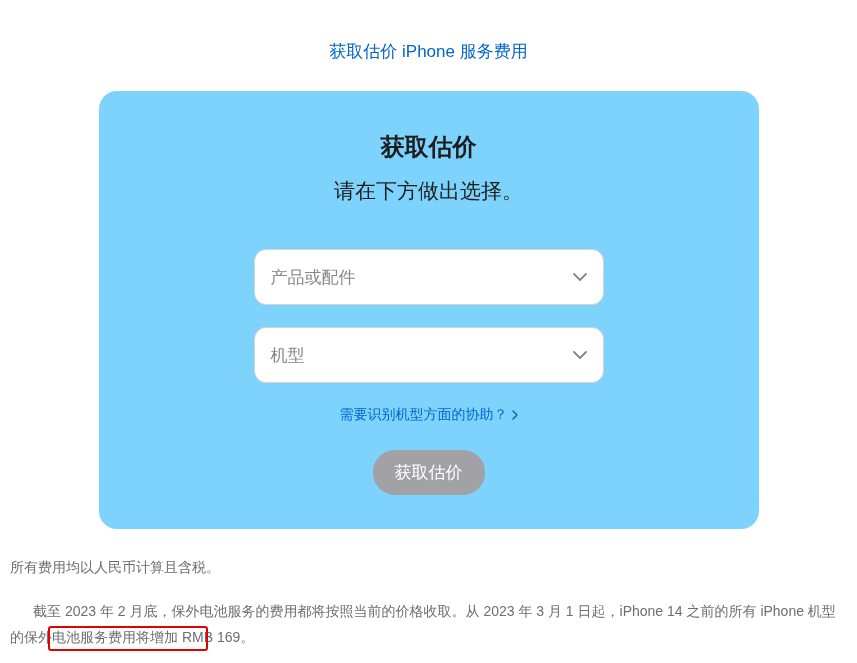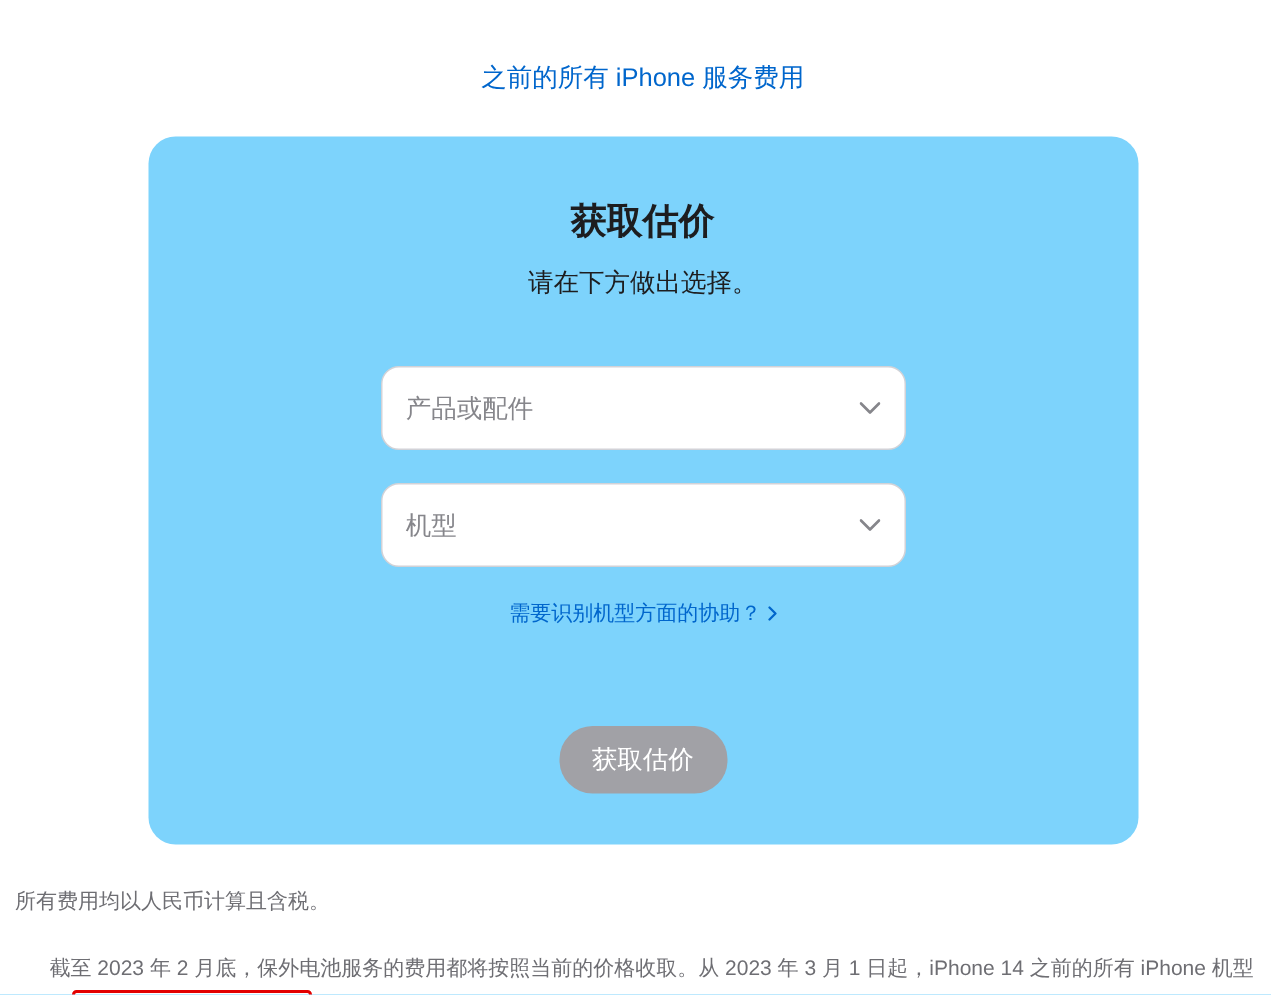--- a/index.html
+++ b/index.html
@@ -32,21 +32,21 @@
       padding: 40px 40px 34px;
       text-align: center;
     }
     .card-title {
       font-size: 24px;
       font-weight: 600;
       color: #1d1d1f;
       margin-bottom: 14px;
     }
     .card-subtitle {
-      font-size: 17px;
+      font-size: 21px;
       color: #1d1d1f;
       margin-bottom: 44px;
     }
     .select-wrapper {
       position: relative;
       width: 350px;
       margin: 0 auto 22px;
     }
     .select-box {
       width: 100%;
@@ -71,21 +71,21 @@
       color: #86868b;
       pointer-events: none;
     }
     .chevron svg {
       width: 14px;
       height: 8px;
       display: block;
     }
     .help-link-row {
       margin-top: 4px;
-      margin-bottom: 66px;
+      margin-bottom: 26px;
     }
     .help-link {
       color: #0066cc;
       text-decoration: none;
       font-size: 14px;
       display: inline-flex;
       align-items: center;
       gap: 4px;
     }
     .help-link svg {
@@ -128,21 +128,21 @@
       bottom: -6px;
       width: 160px;
       height: 25px;
       pointer-events: none;
     }
   </style>
 </head>
 <body>
 
 <div class="top-link">
-  <a href="#">之前的所有 iPhone 服务费用</a>
+  <a href="#">获取估价 iPhone 服务费用</a>
 </div>
 
 <div class="card">
   <div class="card-title">获取估价</div>
   <div class="card-subtitle">请在下方做出选择。</div>
 
   <div class="select-wrapper">
     <div class="select-box">
       <span>产品或配件</span>
       <span class="chevron">

